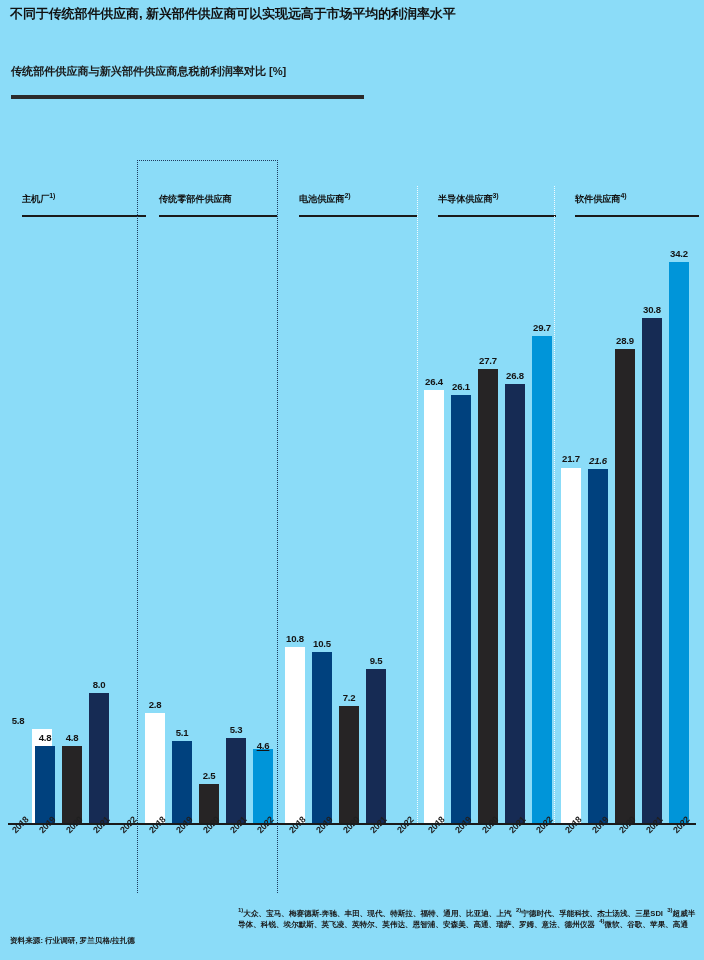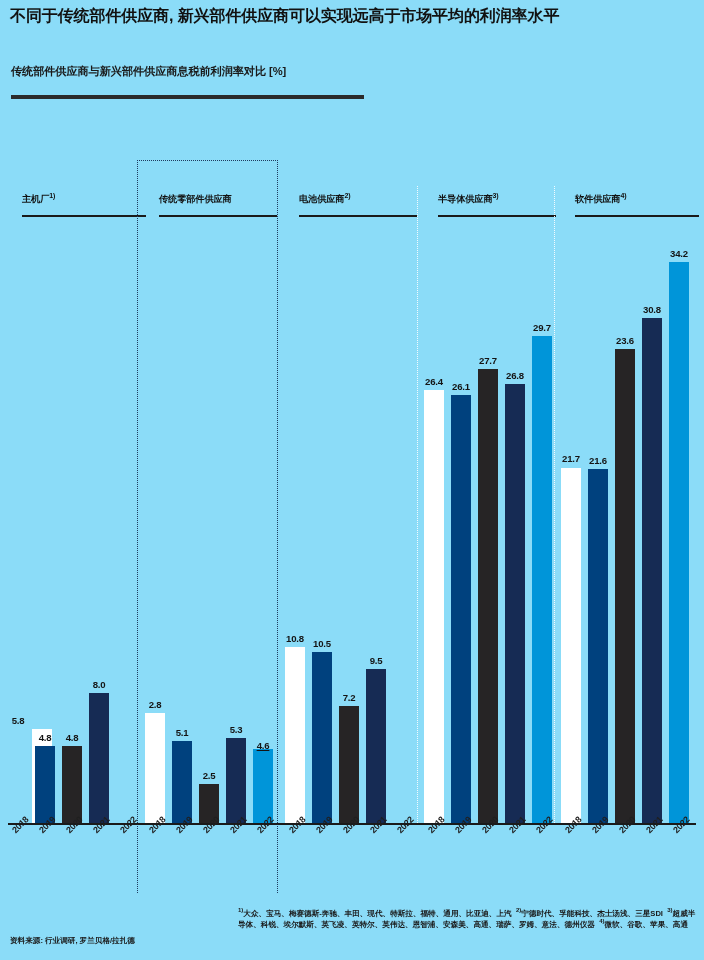--- a/index.html
+++ b/index.html
@@ -15,21 +15,21 @@
     overflow: hidden;
     position: relative;
   }
 
   
   #page-title {
     position: absolute;
     left: 10px;
     top: 6px;
     width: 684px;
-    font-size: 16px;
+    font-size: 13px;
     font-weight: bold;
     letter-spacing: -0.1px;
     color: #111111;
     line-height: 1.25;
   }
   #chart-subtitle {
     position: absolute;
     left: 11px;
     top: 64px;
     font-size: 11.2px;
@@ -296,25 +296,25 @@
         <div class="bar-value" style="bottom: 492.225px;">29.7</div>
       </div>
     </div>
     <div class="bar-group" style="left: 561px; width: 128px;">
       <div class="bar-wrap" style="left: 0px; height: 379.447px;">
         <div class="bar" style="height: 357.447px; background: rgb(255, 255, 255);"></div>
         <div class="bar-value" style="bottom: 361px; margin-top: 47px;">21.7</div>
       </div>
       <div class="bar-wrap" style="left: 27px; height: 377.8px;">
         <div class="bar" style="height: 355.8px; background: rgb(0, 65, 126);"></div>
-        <div class="bar-value" style="bottom: 358.8px;">21.6</div>
+        <div class="bar-value" style="bottom: 358.8px; font-style: italic;">21.6</div>
       </div>
       <div class="bar-wrap" style="left: 54px; height: 498.047px;">
         <div class="bar" style="height: 476.047px; background: rgb(38, 36, 37);"></div>
-        <div class="bar-value" style="bottom: 479.047px;">23.6</div>
+        <div class="bar-value" style="bottom: 479.047px;">28.9</div>
       </div>
       <div class="bar-wrap" style="left: 81px; height: 529.344px;">
         <div class="bar" style="height: 507.344px; background: rgb(22, 43, 84);"></div>
         <div class="bar-value" style="bottom: 510.344px;">30.8</div>
       </div>
       <div class="bar-wrap" style="left: 108px; height: 585.35px;">
         <div class="bar" style="height: 563.35px; background: rgb(0, 149, 217);"></div>
         <div class="bar-value" style="bottom: 566.35px;">34.2</div>
       </div>
     </div>

